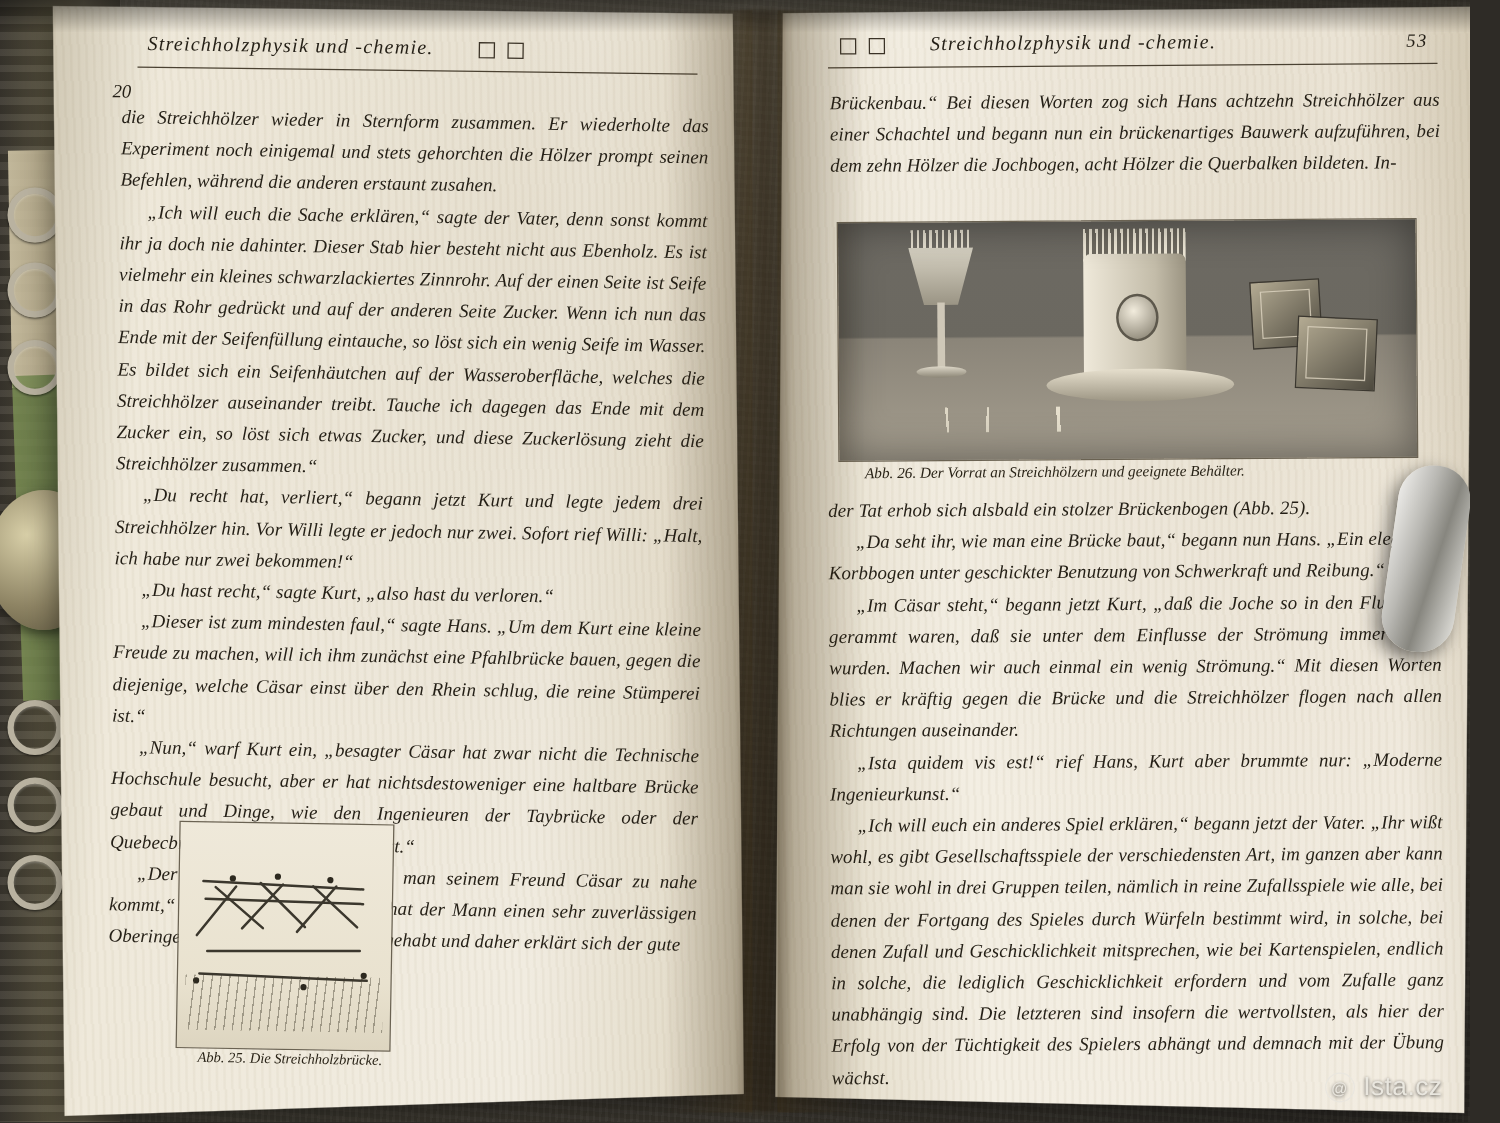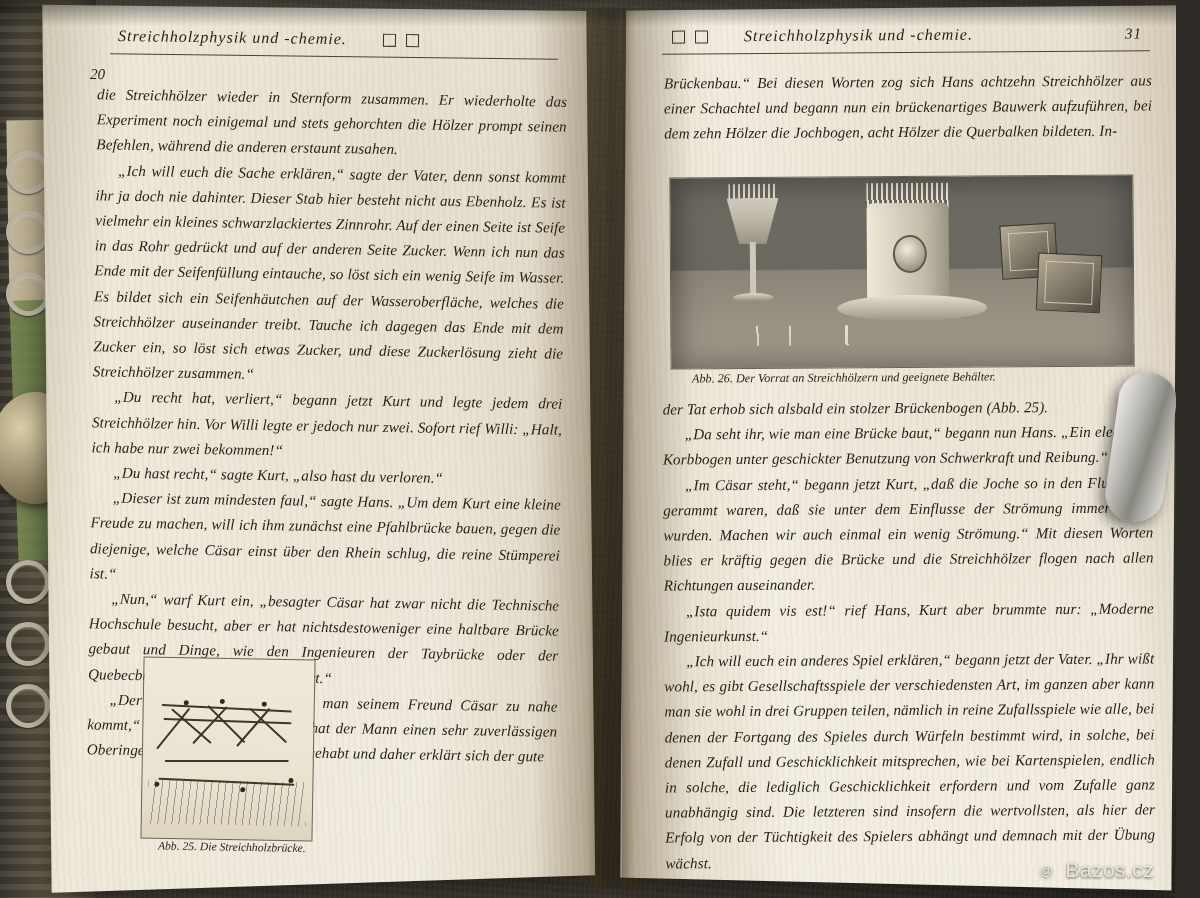--- a/index.html
+++ b/index.html
@@ -312,21 +312,21 @@
     <div class="cap cap25">Abb. 25.  Die Streichholzbrücke.</div>
 
     <div class="page right">
       <div class="paper-grain"></div>
     </div>
 
     <div class="content hdr rp-head" style="position:absolute;transform:rotate(-0.4deg)">
       <span class="sq"></span>
       <span class="sq"></span>
       <span style="margin-left:26px">Streichholzphysik und -chemie.</span>
-      <span class="folio" style="margin-left:auto">31</span>
+      <span class="folio" style="margin-left:auto">53</span>
     </div>
     <div class="rp-rule"></div>
 
     <div class="content col rp-body" style="position:absolute">
       <p class="noindent">Brückenbau.“ Bei diesen Worten zog sich Hans achtzehn Streichhölzer aus einer Schachtel und begann nun ein brückenartiges Bauwerk aufzuführen, bei dem zehn Hölzer die Jochbogen, acht Hölzer die Querbalken bildeten. In-</p>
     </div>
 
     <div class="fig fig26">
       <div class="glass">
         <div class="sticks"></div>
@@ -360,15 +360,15 @@
     <div class="gutter"></div>
     <div class="curve-l"></div>
     <div class="curve-r"></div>
   </div>
 
   <div class="metal"></div>
   <div class="top-shadow"></div>
 
   <div class="wm">
     <span class="at">@</span>
-    <span>Bazos.cz</span>
+    <span>Ista.cz</span>
   </div>
 </div>
 
 </body></html>

